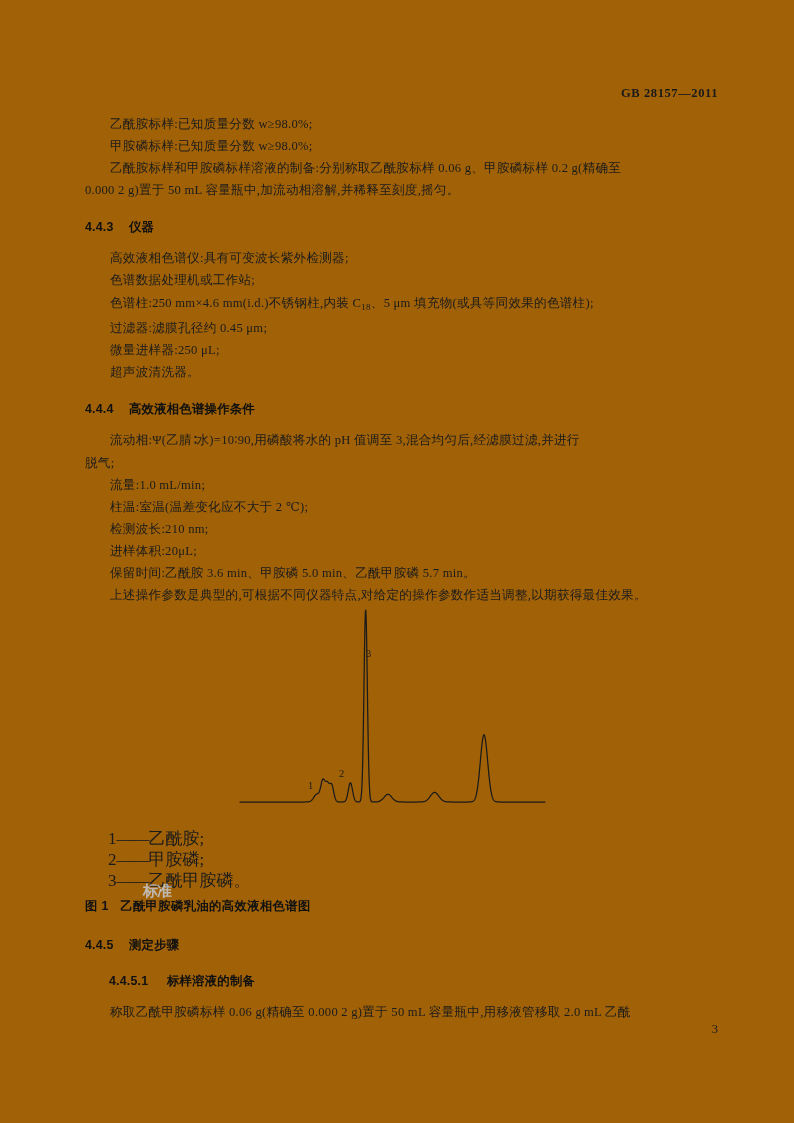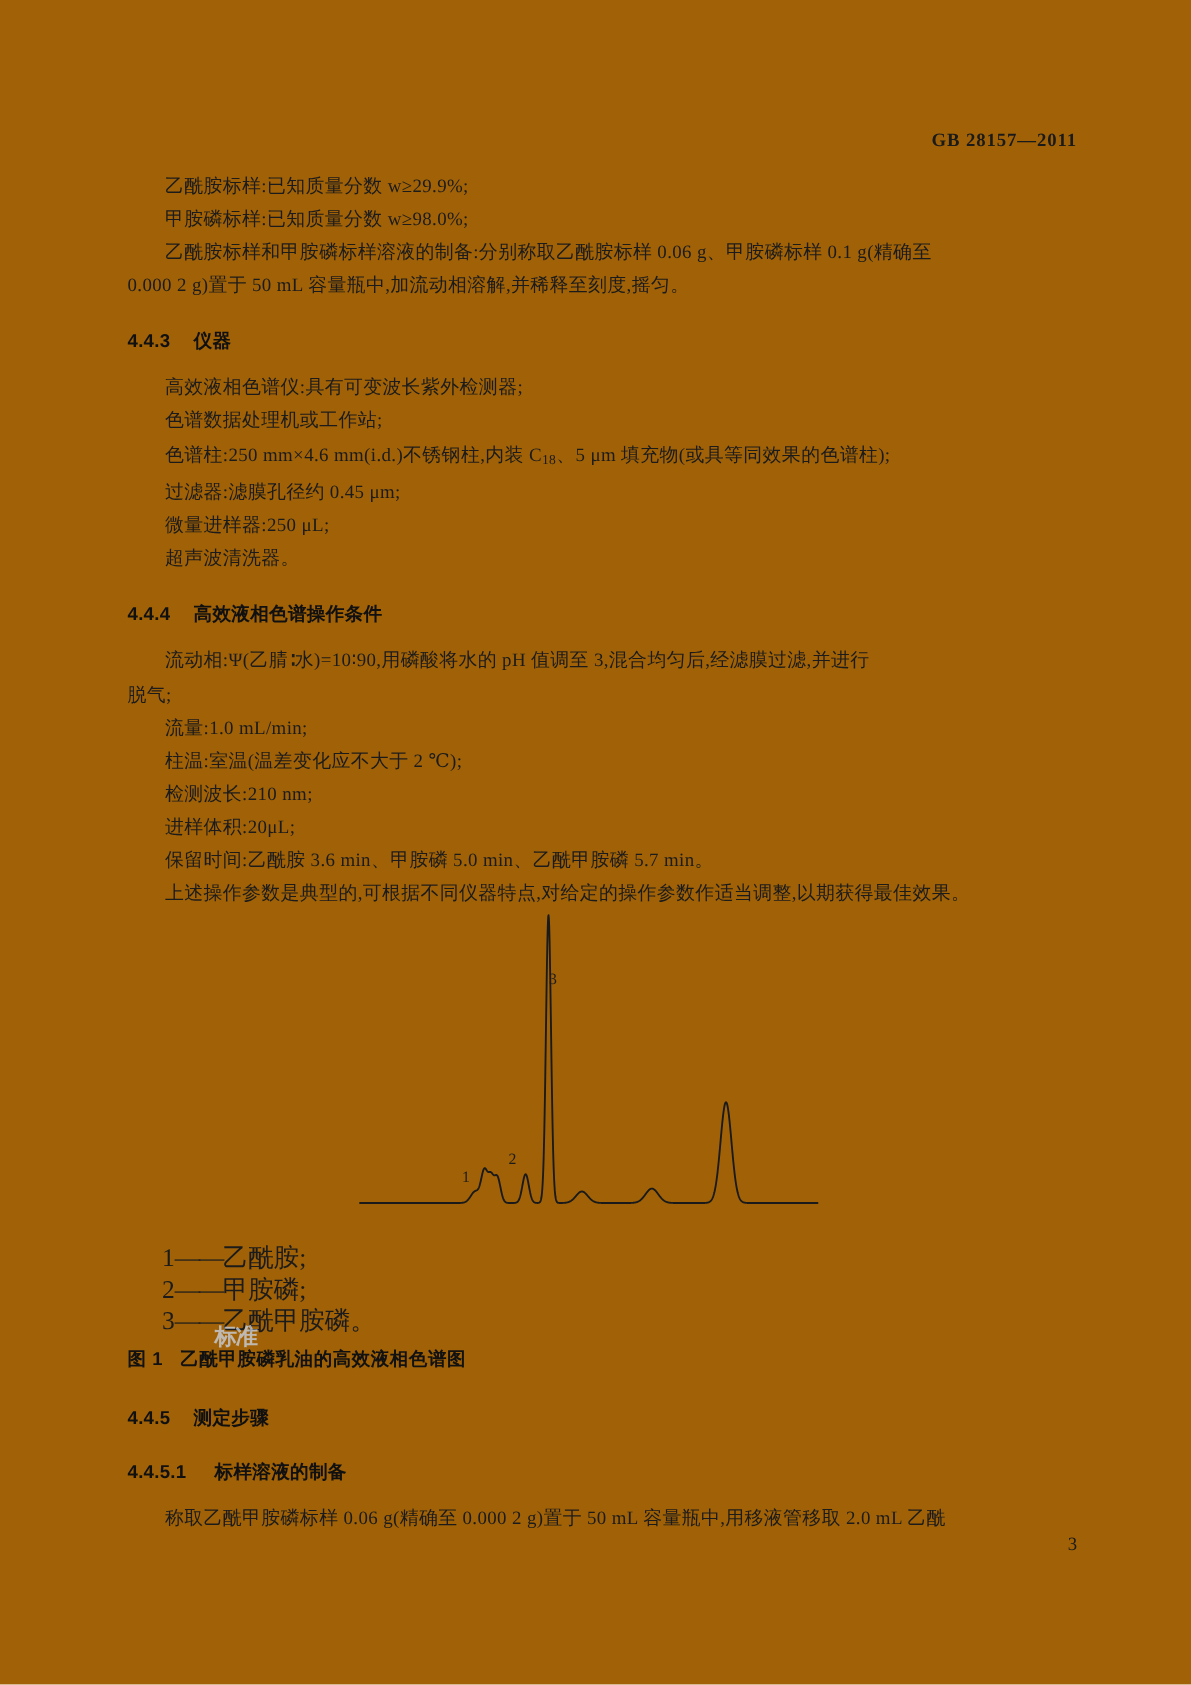--- a/index.html
+++ b/index.html
@@ -168,23 +168,23 @@
 <body>
 
 <div class="page">
 
   <div class="header">
     <div class="header-std">GB 28157—2011</div>
   </div>
 
   <div class="body">
 
-    <p class="p indent">乙酰胺标样:已知质量分数 w≥29.9%;</p>
+    <p class="p indent">乙酰胺标样:已知质量分数 w≥98.0%;</p>
     <p class="p indent">甲胺磷标样:已知质量分数 w≥98.0%;</p>
-    <p class="p indent">乙酰胺标样和甲胺磷标样溶液的制备:分别称取乙酰胺标样 0.06 g、甲胺磷标样 0.1 g(精确至</p>
+    <p class="p indent">乙酰胺标样和甲胺磷标样溶液的制备:分别称取乙酰胺标样 0.06 g、甲胺磷标样 0.2 g(精确至</p>
     <p class="p">0.000 2 g)置于 50 mL 容量瓶中,加流动相溶解,并稀释至刻度,摇匀。</p>
 
     <div class="gap-before-heading"></div>
     <p class="heading"><span class="num">4.4.3</span><span>仪器</span></p>
     <div class="gap-after-heading"></div>
 
     <p class="p indent">高效液相色谱仪:具有可变波长紫外检测器;</p>
     <p class="p indent">色谱数据处理机或工作站;</p>
     <p class="p indent"><span>色谱柱:250 mm×4.6 mm(i.d.)不锈钢柱,内装 C</span><span class="sub">18</span><span>、5 μm 填充物(或具等同效果的色谱柱);</span></p>
     <p class="p indent">过滤器:滤膜孔径约 0.45 μm;</p>
@@ -222,20 +222,20 @@
     <div class="legend-item"><span class="legend-idx">3</span><span class="legend-dash">——</span><span>乙酰甲胺磷。</span></div>
   </div>
 
   <div class="watermark">标准</div>
 
   <div class="fig-caption"><span>图 1</span>&nbsp;&nbsp;&nbsp;<span>乙酰甲胺磷乳油的高效液相色谱图</span></div>
 
   <div class="body-lower">
     <p class="heading"><span class="num">4.4.5</span><span>测定步骤</span></p>
     <div class="gap-before-heading"></div>
-    <p class="heading"><span class="num" style="min-width:58px;">4.4.5.1</span><span>标样溶液的制备</span></p>
+    <p class="heading"><span class="num" style="min-width:58px;margin-left:24px;">4.4.5.1</span><span>标样溶液的制备</span></p>
     <div class="gap-after-heading"></div>
     <p class="p indent">称取乙酰甲胺磷标样 0.06 g(精确至 0.000 2 g)置于 50 mL 容量瓶中,用移液管移取 2.0 mL 乙酰</p>
   </div>
 
   <div class="folio">3</div>
 
 </div>
 
 </body></html>

